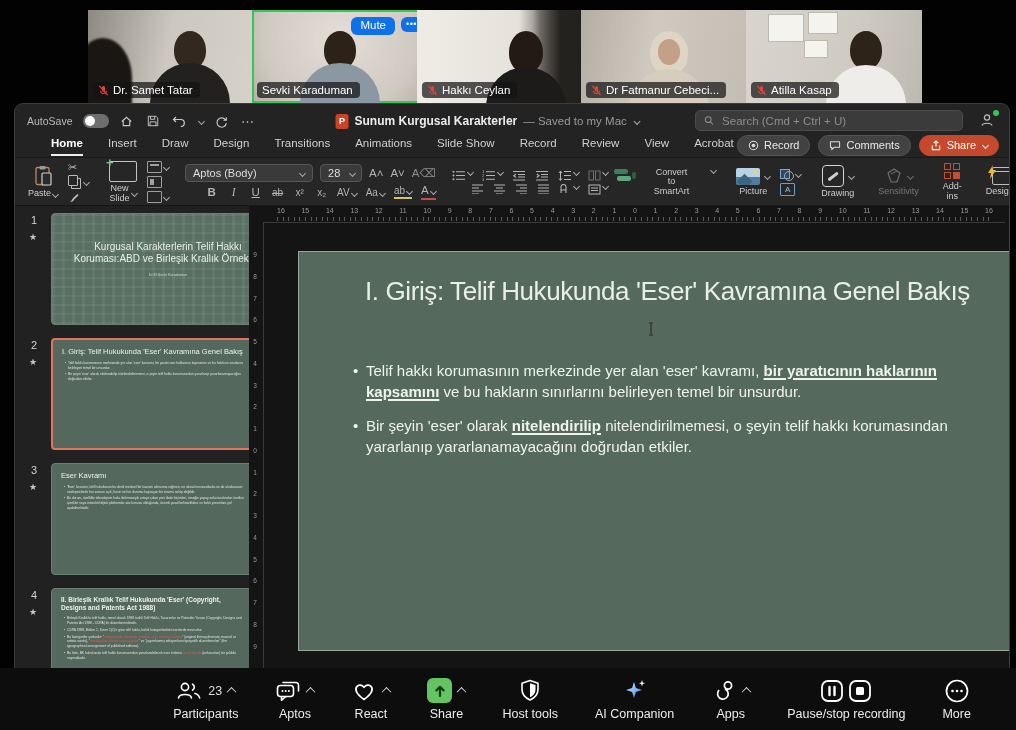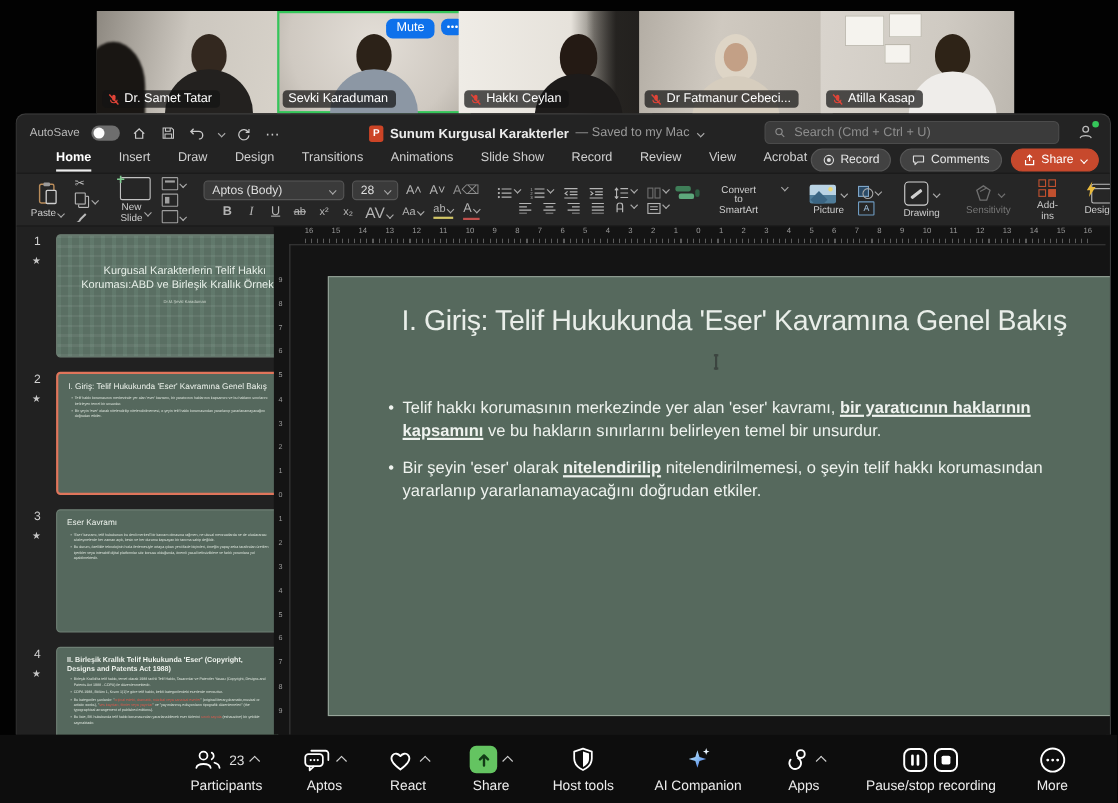--- a/index.html
+++ b/index.html
@@ -382,21 +382,21 @@
             <span class="fbtn">A˅</span>
             <span class="fbtn" style="color:#8d8d8d;">A⌫</span>
           </div>
           <div class="frow" style="gap:9px;">
             <span class="fbtn" style="font-weight:bold;">B</span>
             <span class="fbtn" style="font-style:italic;font-family:'Liberation Serif',serif;">I</span>
             <span class="fbtn" style="text-decoration:underline;">U</span>
             <span class="fbtn" style="text-decoration:line-through;font-size:10px;">ab</span>
             <span class="fbtn" style="font-size:10px;">x²</span>
             <span class="fbtn" style="font-size:10px;">x₂</span>
-            <span class="fbtn" style="font-size:14px;"><span>AV</span><span class="chev"></span></span>
+            <span class="fbtn" style="font-size:10px;"><span>AV</span><span class="chev"></span></span>
             <span class="fbtn" style="font-size:10px;"><span>Aa</span><span class="chev"></span></span>
             <span class="fbtn uline" style="font-size:10px;">ab<span class="chev"></span></span>
             <span class="fbtn rline">A<span class="chev"></span></span>
           </div>
         </div>
       </div>
       <div class="rsep"></div>
       <div class="rgroup">
         <div class="fontcol">
           <div class="frow" style="gap:9px;">

